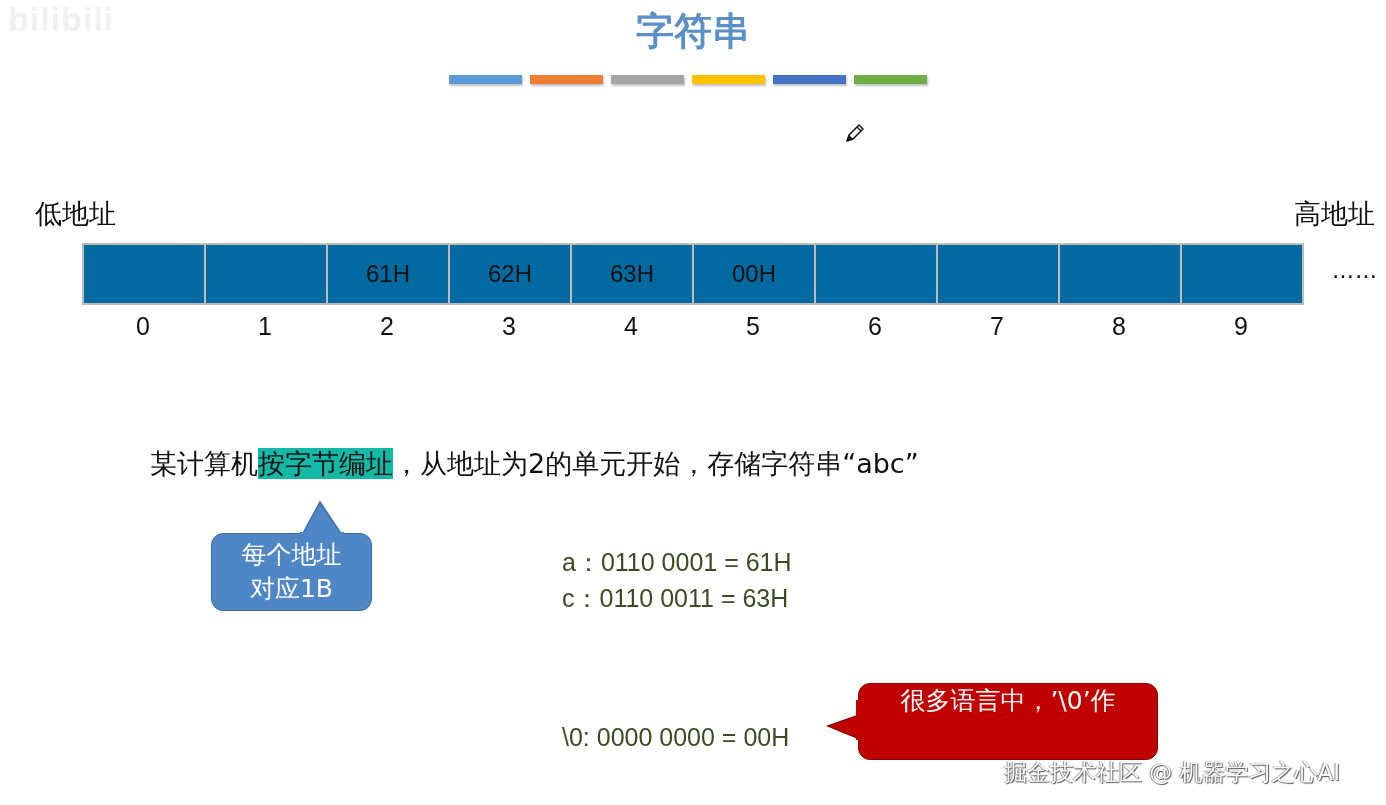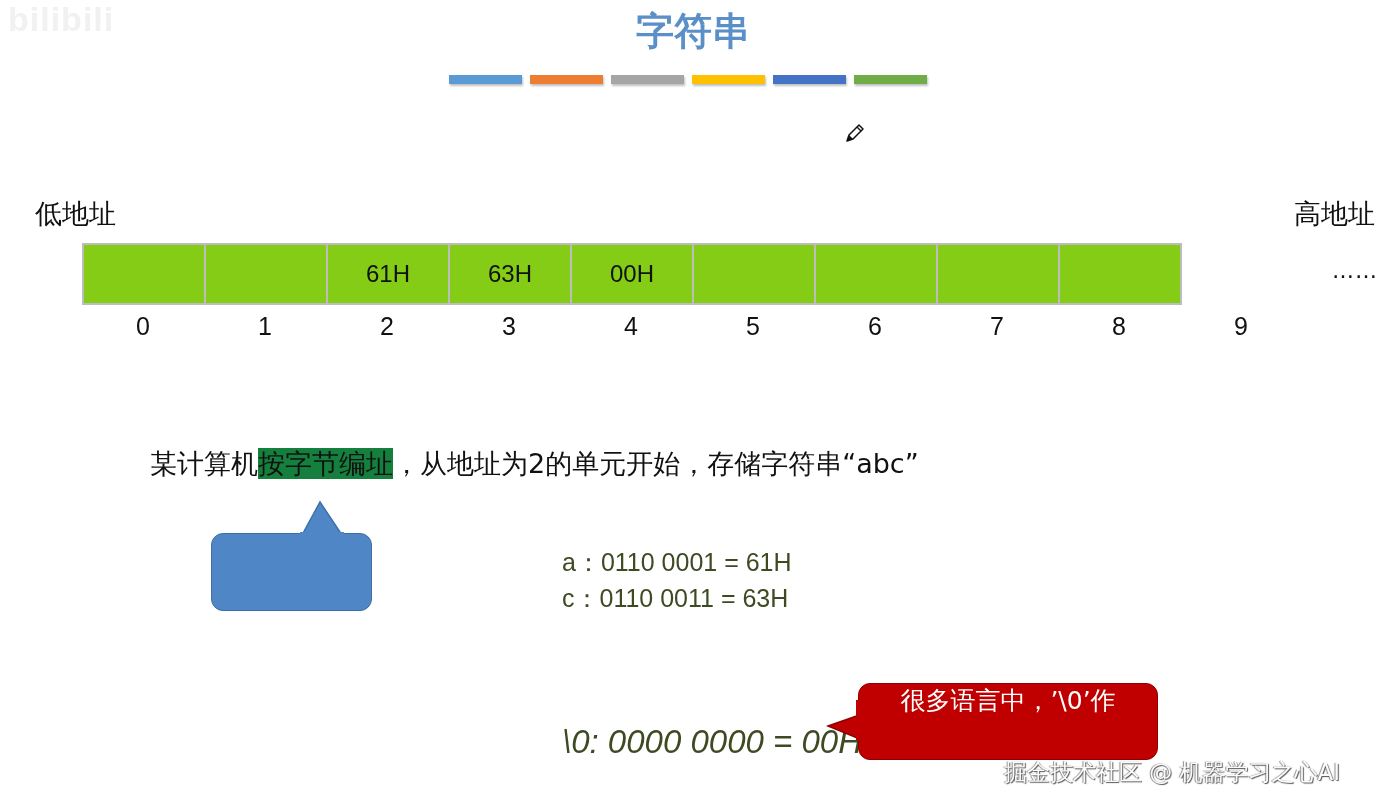--- a/index.html
+++ b/index.html
@@ -15,54 +15,54 @@
       position:absolute; left:0; width:1386px; top:6px; text-align:center;
       font-size:38px; font-weight:bold; color:#5b8fc7;
       font-family:Liberation Sans, sans-serif;
     }
     .color-bars { position:absolute; top:75px; left:449px; display:flex; gap:8px; }
     .color-bars .bar { width:73px; height:9px; box-shadow:1px 2px 2px rgba(0,0,0,0.25); }
     .pencil { position:absolute; left:844px; top:122px; width:22px; height:22px; }
     .addr-label { position:absolute; font-size:27px; color:#111; font-family:Liberation Sans, sans-serif; }
     .memory {
       position:absolute; left:82px; top:243px; display:flex;
-      border:2px solid #bdbdbd; background:#84cc16;
+      border:2px solid #bdbdbd; background:#0369a1;
     }
     .cell {
       width:120px; height:58px; border-right:2px solid #bdbdbd;
       display:flex; align-items:center; justify-content:center;
       font-size:24px; color:#111; font-family:"Liberation Sans",sans-serif;
     }
     .cell:last-child { border-right:none; }
     .indices { position:absolute; left:82px; top:312px; display:flex; }
     .idx {
       width:122px; text-align:center; font-size:25px; color:#111;
       font-family:"Liberation Sans",sans-serif;
     }
     .ellipsis { position:absolute; left:1332px; top:258px; font-size:22px; letter-spacing:1px; color:#111; }
     .sentence {
       position:absolute; left:150px; top:446px; font-size:27px; color:#111;
       font-family:"DejaVu Sans",sans-serif; white-space:nowrap;
     }
-    .hl { background:#15803d;margin-top:36px; }
+    .hl { background:#14b8a6;margin-top:36px; }
     .callout-blue {
       position:absolute; left:211px; top:533px; width:159px; height:76px;
       background:#4e86c6; border:1.5px solid #3e6fa8; border-radius:12px;
       color:#fff; font-size:25px; text-align:center; line-height:34px;
       display:flex; flex-direction:column; justify-content:center;
     }
     .callout-blue-tail { position:absolute; left:298px; top:500px; }
     .ascii {
       position:absolute; left:562px; top:544px; color:#3d4a22; font-size:25px;
       font-family:"Liberation Sans",sans-serif; line-height:36px;
     }
     .ascii .row { white-space:nowrap; }
     .null-line {
-      position:absolute; left:562px; top:723px; color:#3d4a22; font-size:33px;
-      font-family:"Liberation Sans",sans-serif; white-space:nowrap;font-style:italic;
+      position:absolute; left:562px; top:723px; color:#3d4a22; font-size:25px;
+      font-family:"Liberation Sans",sans-serif; white-space:nowrap;
     }
     .callout-red {
       position:absolute; left:858px; top:683px; width:298px; height:75px;
       background:#c00000; border:1.5px solid #8e0000; border-radius:12px;
       color:#fff; font-size:25px; text-align:center; line-height:34px;
       display:flex; justify-content:center;
     }
     .callout-red-tail { position:absolute; left:826px; top:712px; }
     .watermark-bottom {
       position:absolute; left:1004px; top:757px; font-size:23px; color:#fafafa;
@@ -92,20 +92,21 @@
   <line x1="13" y1="5" x2="17" y2="9" stroke="#111" stroke-width="1.2"></line>
 </svg>
 
 <div class="addr-label" style="left:35px; top:196px;">低地址</div>
 <div class="addr-label" style="left:1258px; top:196px;margin-left:36px;">高地址</div>
 
 <div class="memory">
   <div class="cell"></div>
   <div class="cell"></div>
   <div class="cell">61H</div>
+  <div class="cell">62H</div>
   <div class="cell">63H</div>
   <div class="cell">00H</div>
   <div class="cell"></div>
   <div class="cell"></div>
   <div class="cell"></div>
   <div class="cell"></div>
 </div>
 
 <div class="ellipsis">……</div>
 
@@ -123,20 +124,22 @@
 </div>
 
 <div class="sentence">
   <span>某计算机</span><span class="hl">按字节编址</span><span>，从地址为2的单元开始，存储字符串“abc”</span>
 </div>
 
 <svg class="callout-blue-tail" width="48" height="36" viewBox="0 0 48 36">
   <polygon points="4,35 22,2 44,35" fill="#4e86c6" stroke="#3e6fa8" stroke-width="1.5"></polygon>
 </svg>
 <div class="callout-blue">
+  <div>每个地址</div>
+  <div>对应1B</div>
 </div>
 <svg style="position:absolute; left:300px; top:532px;" width="44" height="6">
   <rect x="0" y="0" width="44" height="6" fill="#4e86c6"></rect>
 </svg>
 
 <div class="ascii">
   <div class="row">a：0110 0001 = 61H</div>
   <div class="row">c：0110 0011 = 63H</div>
 </div>
 

